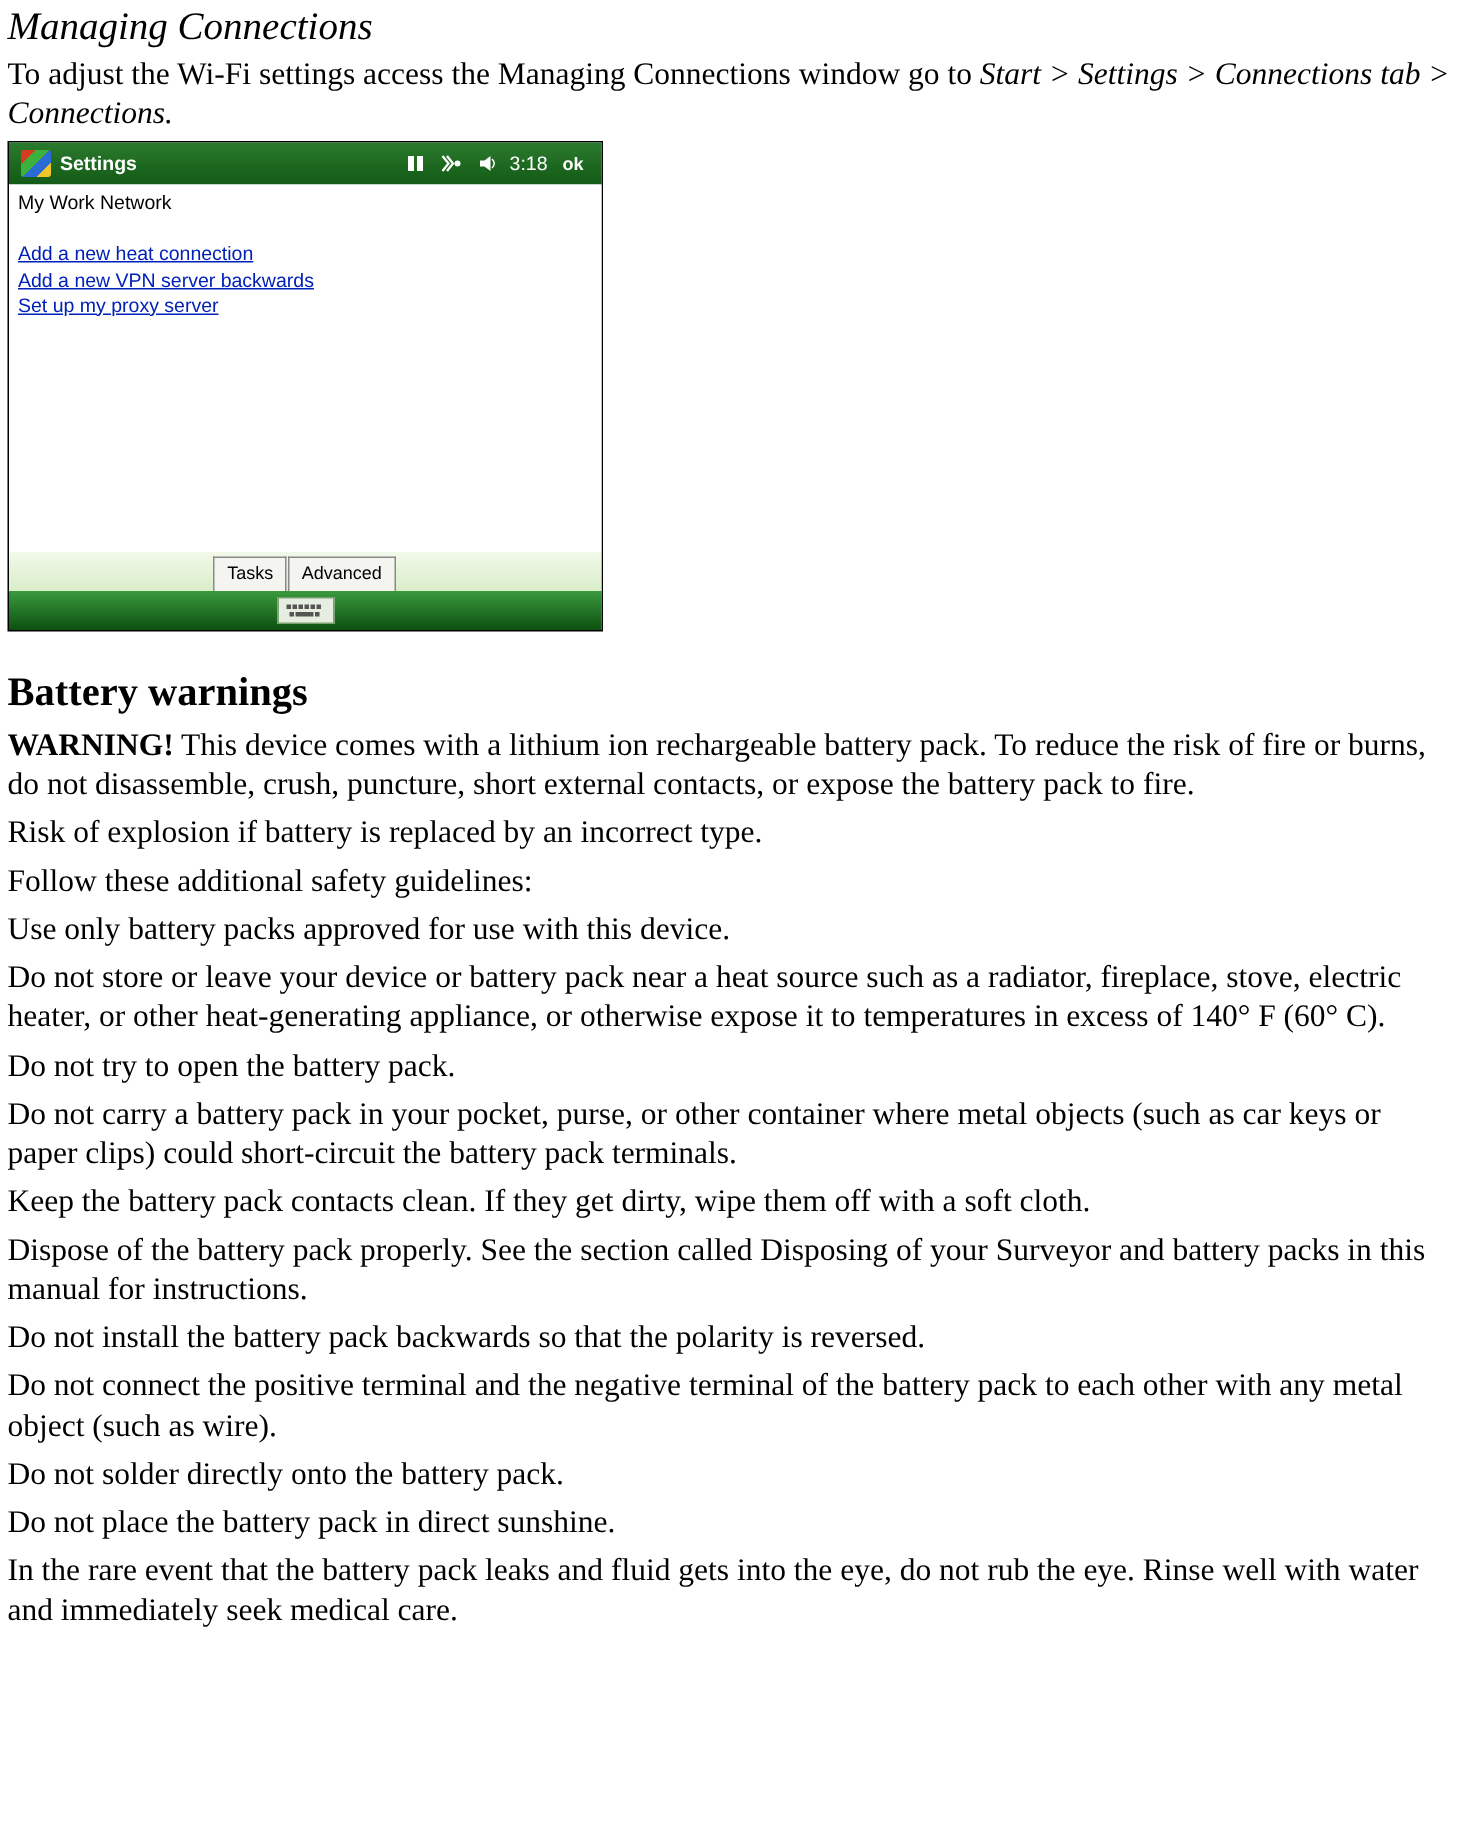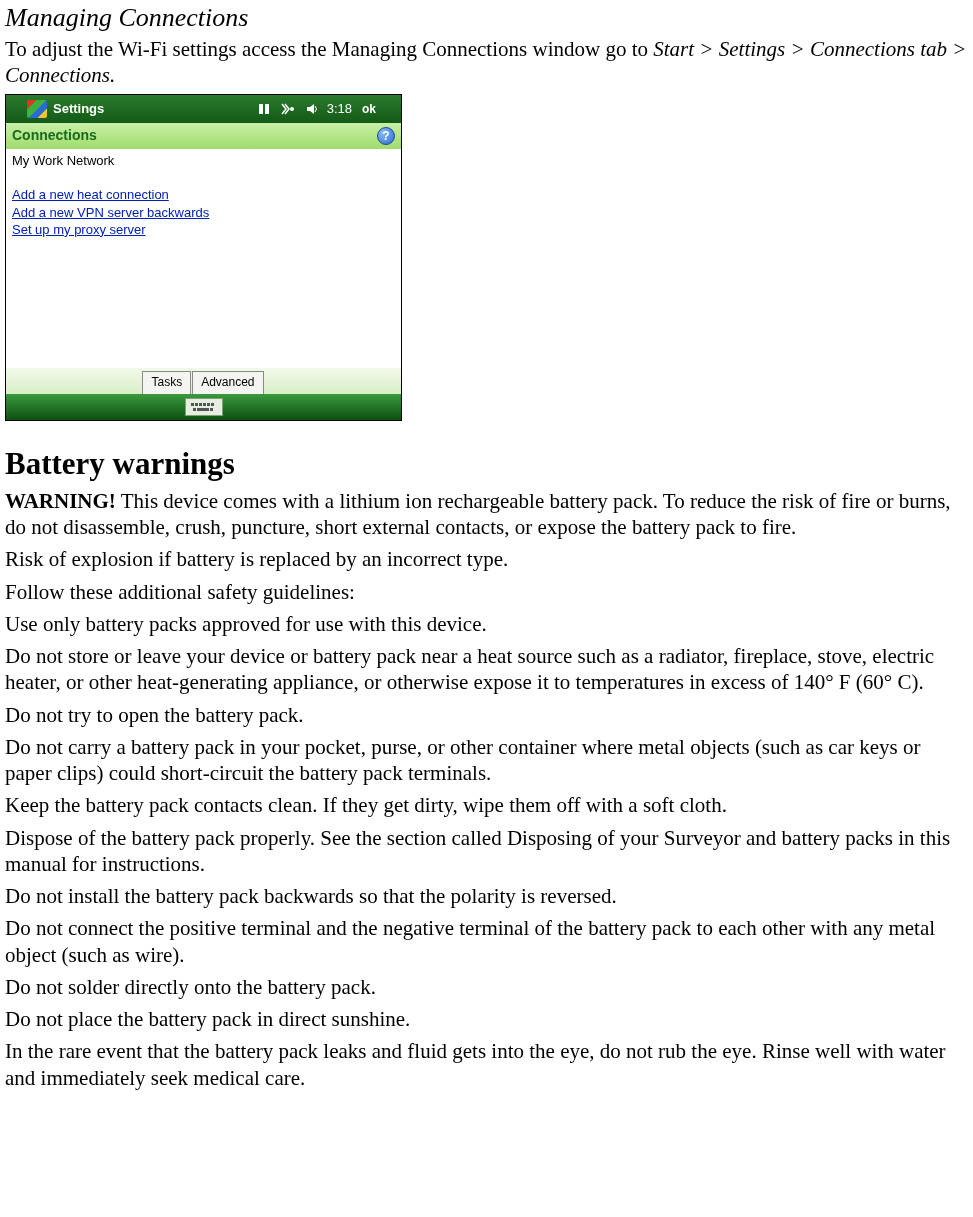--- a/index.html
+++ b/index.html
@@ -31,21 +31,21 @@
       font-family: Tahoma, Arial, sans-serif;
       font-size: 13px;
     }
     
     .wm-top {
       background: linear-gradient(to bottom, #2a7a2d, #135a16);
       color: #fff;
       height: 28px;
       display: flex;
       align-items: center;
-      padding: 0 21px;
+      padding: 0 8px;
       gap: 6px;
     }
     .wm-flag {
       width: 20px; height: 18px;
       background: linear-gradient(135deg, #d73b1d 0 25%, #3db13d 25% 50%, #2a6cd4 50% 75%, #f0c52a 75% 100%);
       border-radius: 2px;
       flex-shrink: 0;
     }
     .wm-title { font-weight: bold; flex: 0 0 auto; }
     .wm-spacer { flex: 1; }
@@ -125,21 +125,21 @@
       background: #e6eee2;
       border: 1px solid #7aa16f;
       display: flex; align-items: center; justify-content: center;
     }
     .wm-sip svg { display: block; }
 
     
     .h2-bold {
       font-family: "Times New Roman", Times, serif;
       font-weight: bold;
-      font-size: 31px;
+      font-size: 27px;
       margin-bottom: 4px;
     }
     .para {
       margin-bottom: 6px;
     }
     .warn-label { font-weight: bold; font-family: Liberation Serif, serif; }
   </style>
 </head>
 <body>
 
@@ -171,24 +171,20 @@
     <div class="wm-ico">
       <svg width="14" height="14" viewBox="0 0 14 14">
           <polygon points="2,5 5,5 9,2 9,12 5,9 2,9" fill="#fff"></polygon>
           <path d="M10 4 Q13 7 10 10" stroke="#fff" stroke-width="1" fill="none"></path>
         </svg>
     </div>
     <div class="wm-clock">3:18</div>
     <div class="wm-ok">ok</div>
   </div>
 
-  <div class="wm-conn-hdr">
-    <span class="wm-conn-title">Connections</span>
-    <div class="wm-help">?</div>
-  </div>
 
   <div class="wm-client">
     <div class="wm-net-label">My Work Network</div>
     <button class="wm-link">Add a new heat connection</button>
     <button class="wm-link">Add a new VPN server backwards</button>
     <button class="wm-link">Set up my proxy server</button>
   </div>
 
   <div class="wm-tabs">
     <div class="wm-tab">Tasks</div>

